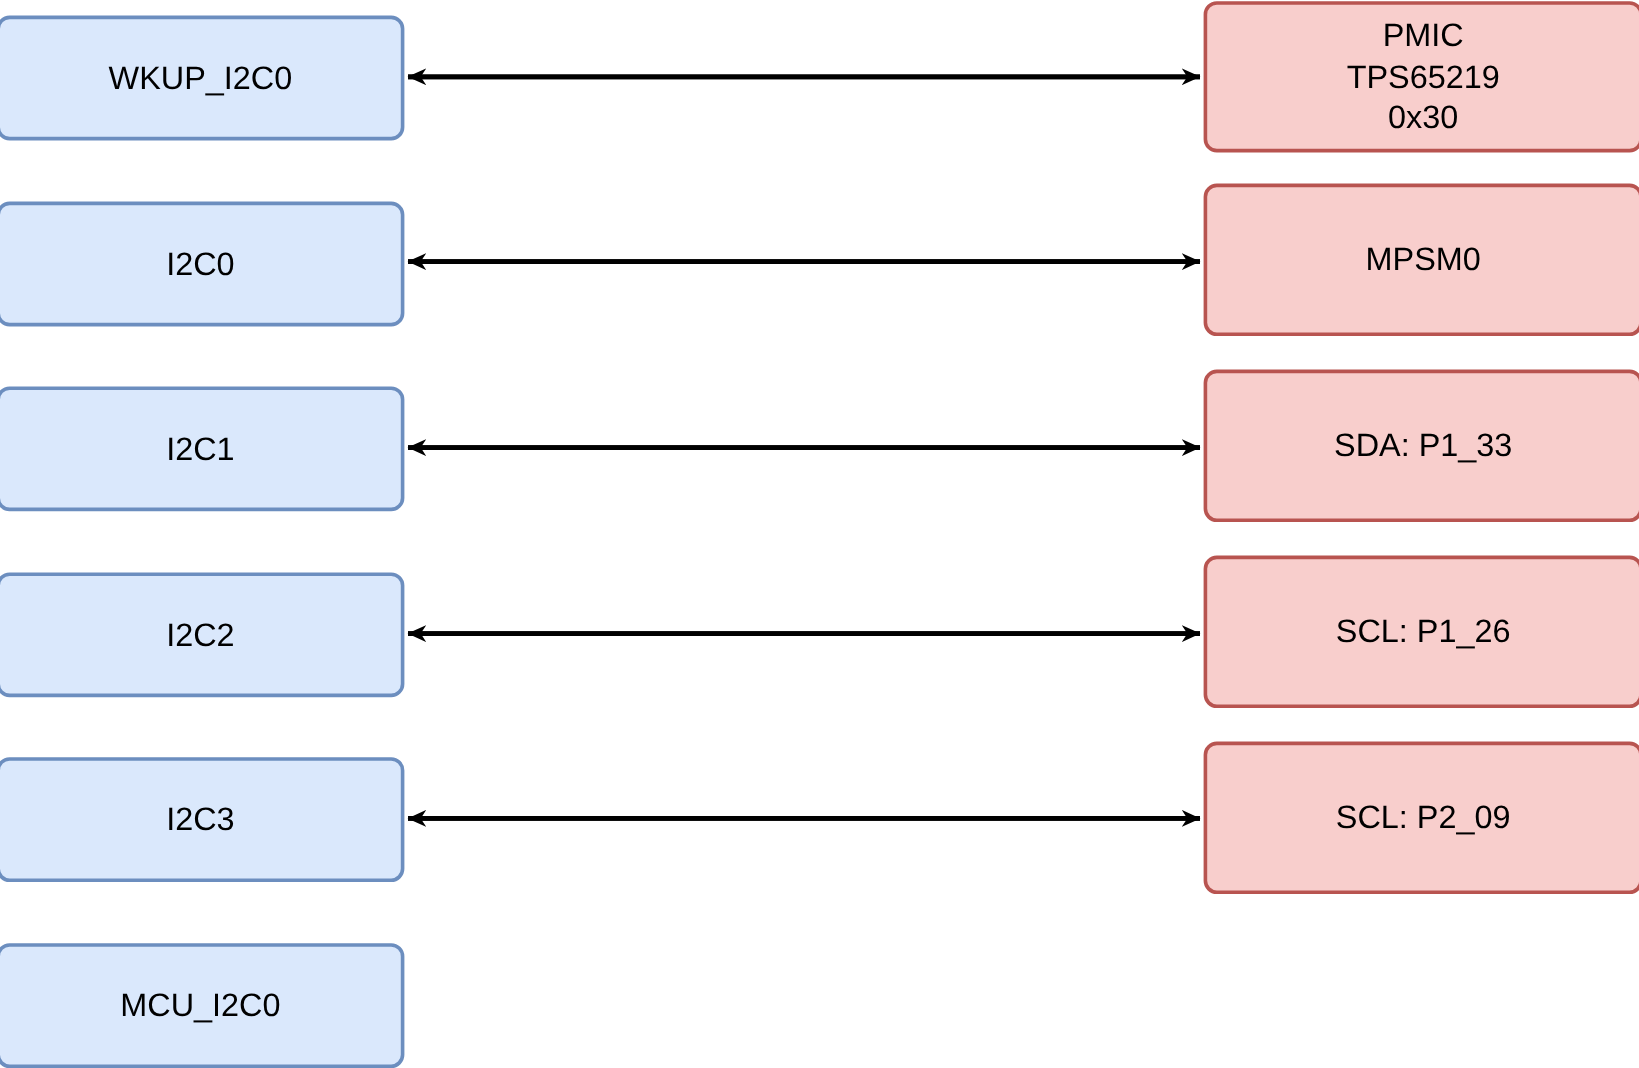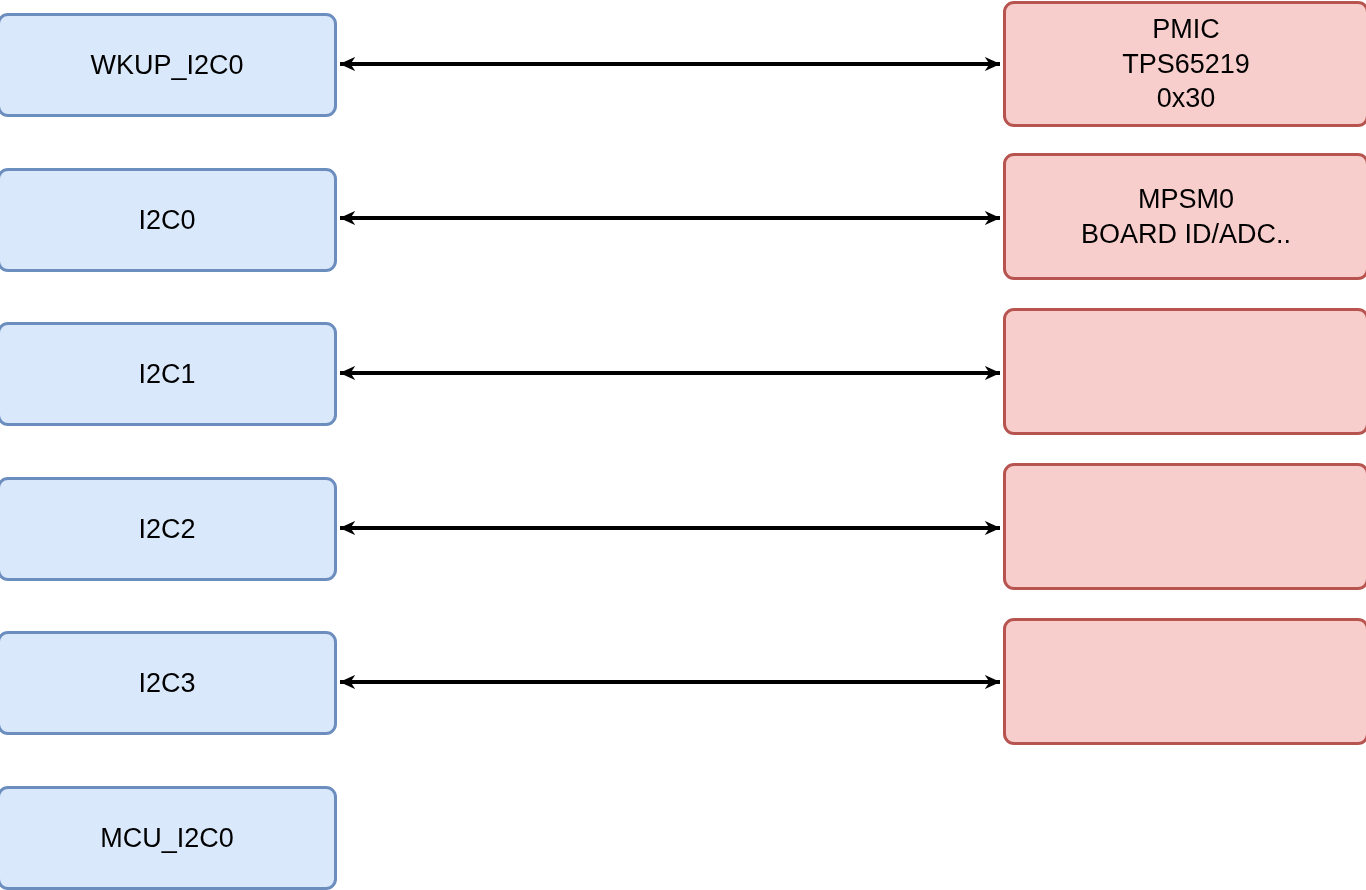--- a/index.html
+++ b/index.html
@@ -92,30 +92,32 @@
   </div>
 
   <div class="node pink" style="left:1003px; top:1px; width:366px; height:126px;">
     <span class="line">PMIC</span>
     <span class="line">TPS65219</span>
     <span class="line">0x30</span>
   </div>
 
   <div class="node pink" style="left:1003px; top:153px; width:366px; height:127px;">
     <span class="line">MPSM0</span>
-    <span class="line">BOARD ID/ADC..</span>
   </div>
 
   <div class="node pink" style="left:1003px; top:308px; width:366px; height:127px;">
+    <span class="line">SDA: P1_33</span>
   </div>
 
   <div class="node pink" style="left:1003px; top:463px; width:366px; height:127px;">
+    <span class="line">SCL: P1_26</span>
   </div>
 
   <div class="node pink" style="left:1003px; top:618px; width:366px; height:127px;">
+    <span class="line">SCL: P2_09</span>
   </div>
 
   <svg class="edge" viewBox="0 0 1366 890" width="1366" height="890" xmlns="http://www.w3.org/2000/svg">
     <defs>
 
       <marker id="ahR" markerWidth="16" markerHeight="14" refX="15.2" refY="7" orient="auto" markerUnits="userSpaceOnUse">
         <path d="M 0,0 L 15.6,7 L 0,14 L 4.6,7 Z" fill="#000000"></path>
       </marker>
       <marker id="ahL" markerWidth="16" markerHeight="14" refX="15.2" refY="7" orient="auto" markerUnits="userSpaceOnUse">
         <path d="M 0,0 L 15.6,7 L 0,14 L 4.6,7 Z" fill="#000000"></path>

